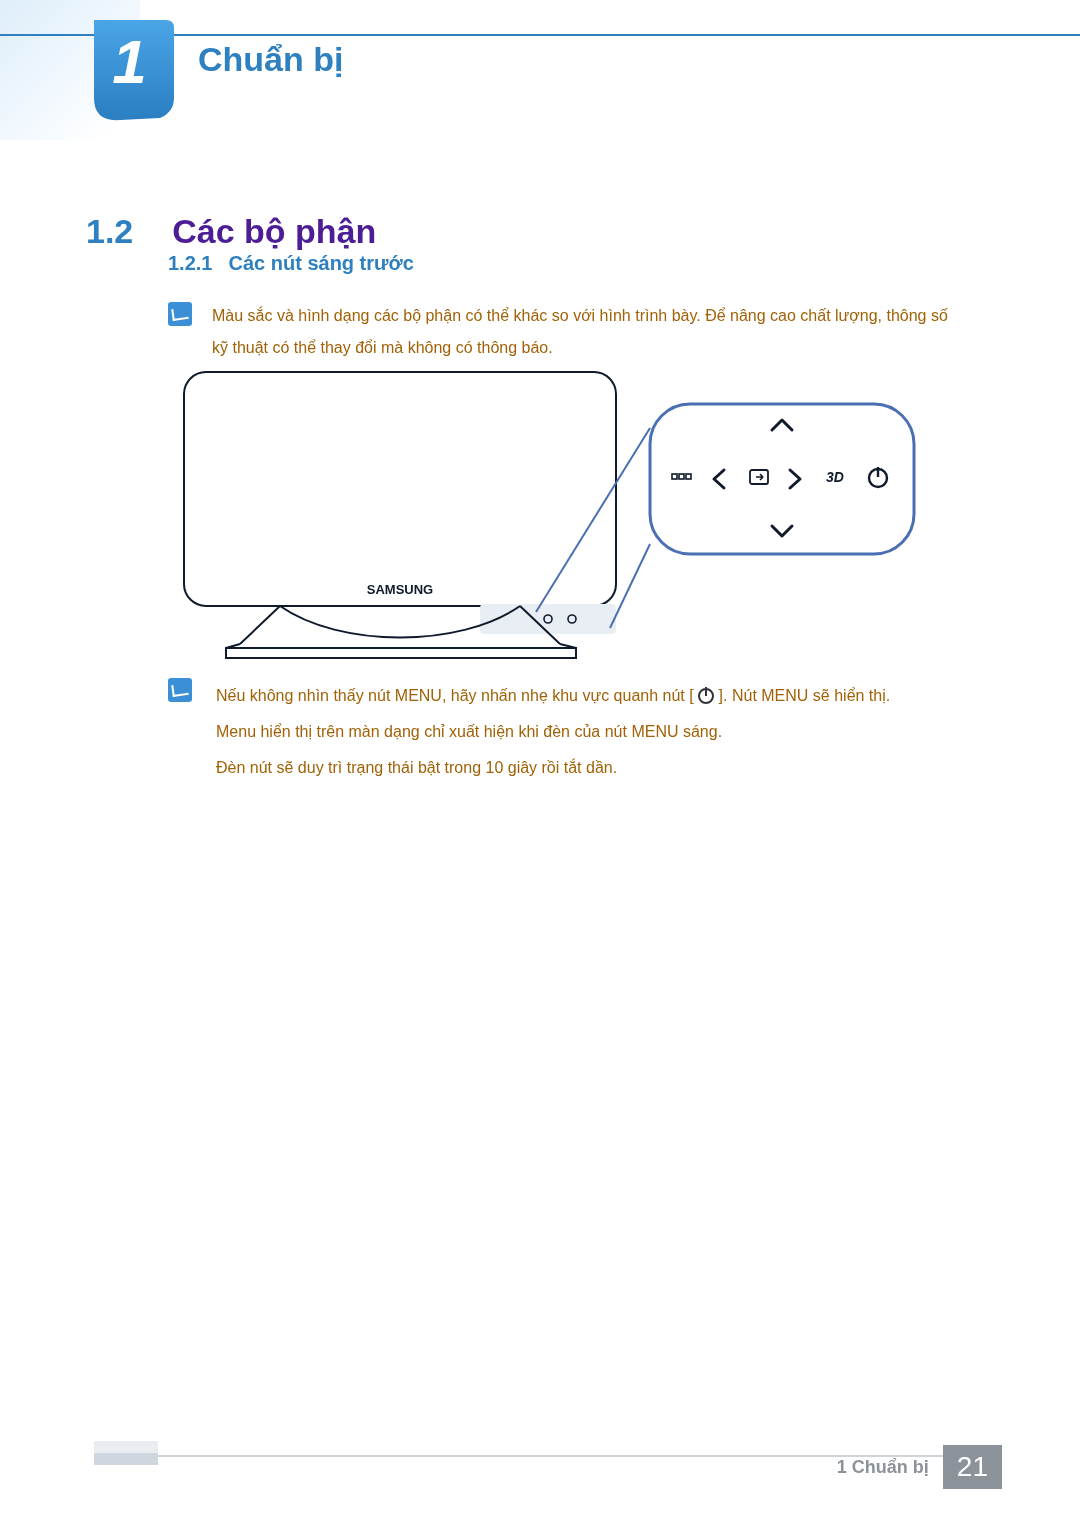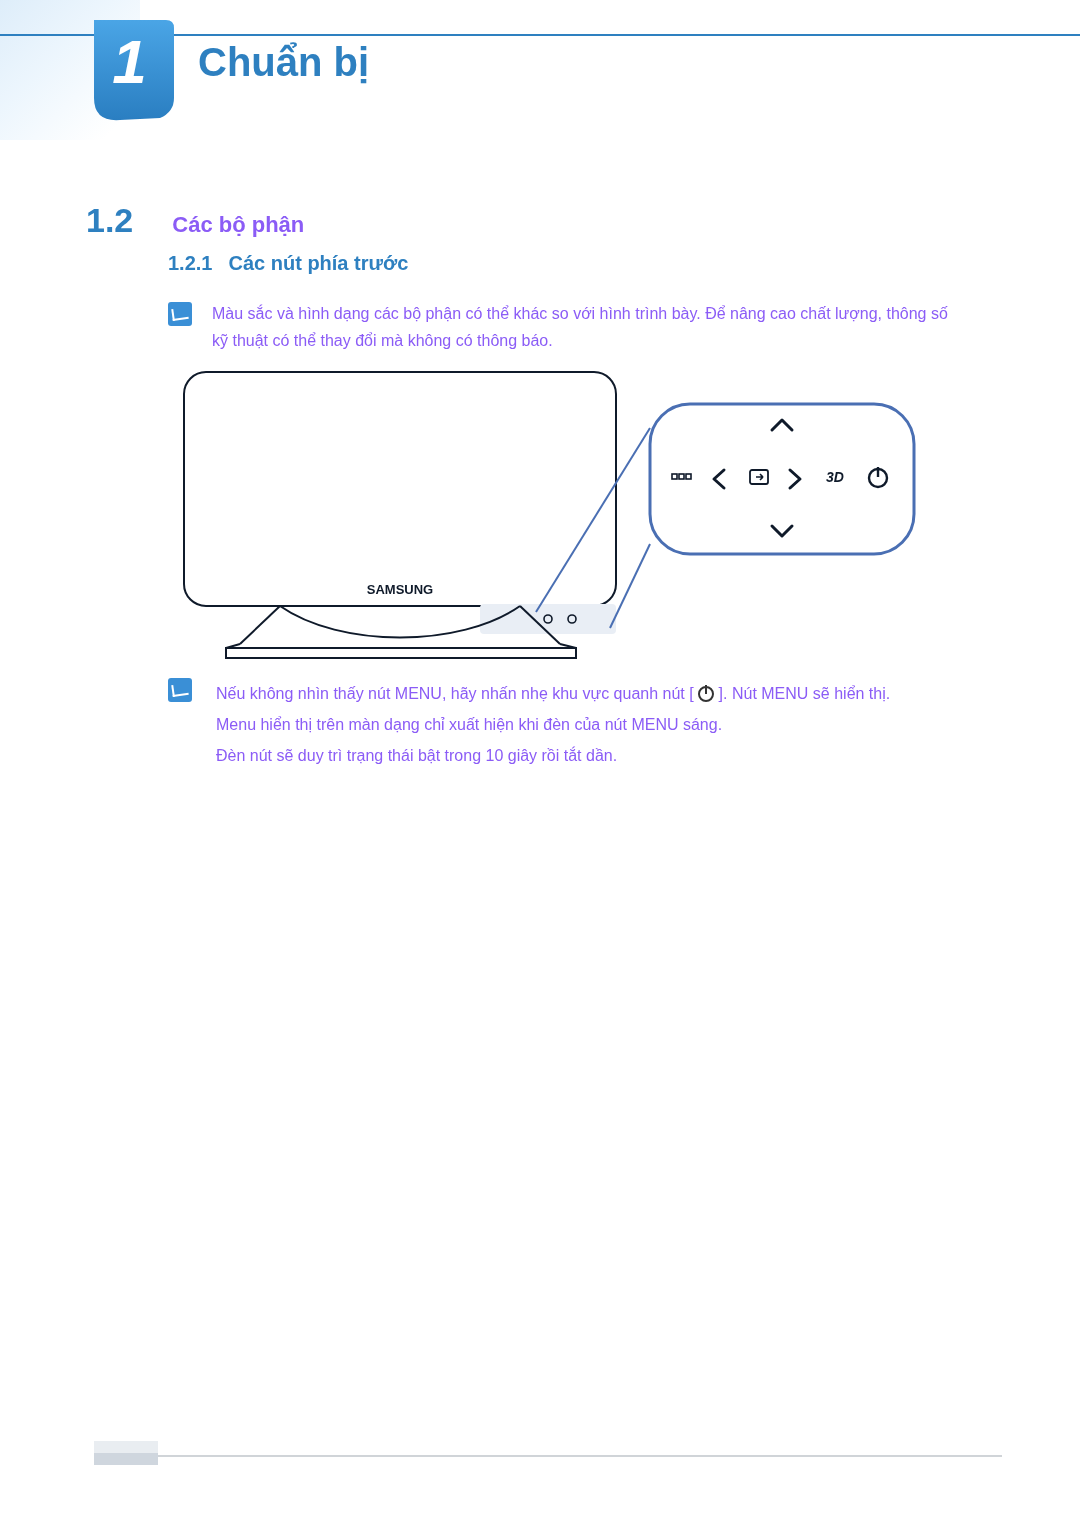--- a/index.html
+++ b/index.html
@@ -14,39 +14,39 @@
   .left-block .grad { position: absolute; left: -60px; top: -60px; width: 260px; height: 260px;
     background: linear-gradient(135deg, rgba(200,225,245,0.9) 0%, rgba(225,240,252,0.6) 45%, rgba(255,255,255,0) 70%);
     transform: rotate(0deg); }
 
   
   .chapter-badge { position: absolute; left: 86px; top: 20px; width: 88px; height: 102px; }
   .chapter-badge svg { width: 88px; height: 102px; }
   .chapter-num { position: absolute; left: 86px; top: 26px; width: 88px; text-align: center;
     font-size: 62px; font-weight: 700; color: #ffffff; font-style: italic; letter-spacing: 1px; }
 
-  .chapter-title { position: absolute; left: 198px; top: 40px; font-size: 40px; font-weight: 700; color: #2e80c0; }
+  .chapter-title { position: absolute; left: 198px; top: 40px; font-size: 34px; font-weight: 700; color: #2e80c0; }
 
   
   .section-row { position: absolute; left: 86px; top: 188px; display: flex; gap: 39px; align-items: baseline; }
   .section-num { font-size: 34px; font-weight: 700; color: #2e80c0; }
-  .section-title { font-size: 22px; font-weight: 700; color: #8b5cf6; margin-top: 24px; }
+  .section-title { font-size: 34px; font-weight: 700; color: #4c1d95; margin-top: 24px; }
 
   
   .subsection-row { position: absolute; left: 168px; top: 252px; display: flex; gap: 16px; align-items: baseline; }
   .subsection-num, .subsection-title { font-size: 20px; font-weight: 700; color: #2e80c0; }
 
   
   .note { position: absolute; left: 168px; right: 130px; display: flex; gap: 20px; }
   .note1 { top: 300px; }
   .note2 { top: 676px; }
   .note-icon { flex: 0 0 24px; height: 24px; background: #3a8fd6; border-radius: 3px; position: relative; margin-top: 2px; }
   .note-icon::after { content: ""; position: absolute; left: 4px; top: 6px; width: 14px; height: 10px;
     border-bottom: 2px solid #fff; border-left: 2px solid #fff; transform: rotate(-8deg); }
-  .note-body { font-size: 16px; line-height: 27px; color: #8b5cf6; }
+  .note-body { font-size: 16px; line-height: 32px; color: #a16207; }
   .note-body p { margin: 4px; }
 
   
   .device-wrap { position: absolute; left: 180px; top: 368px; width: 740px; height: 302px; }
   .device-wrap svg { width: 100%; height: 100%; }
 
   
   .footer-rule { position: absolute; left: 94px; right: 78px; bottom: 70px; height: 2px; background: #d0d4d8; }
   .footer-left { position: absolute; left: 94px; bottom: 60px; width: 64px; height: 26px; }
   .footer-left .g1 { position:absolute; left:0; top:0; width:64px; height:12px; background:#e9edf1; }
@@ -81,21 +81,21 @@
   <div class="chapter-num">1</div>
   <div class="chapter-title">Chuẩn bị</div>
 
   <div class="section-row">
     <span class="section-num">1.2</span>
     <span class="section-title">Các bộ phận</span>
   </div>
 
   <div class="subsection-row">
     <span class="subsection-num">1.2.1</span>
-    <span class="subsection-title">Các nút phía trước</span>
+    <span class="subsection-title">Các nút sáng trước</span>
   </div>
 
   <div class="note note1">
     <div class="note-icon"></div>
     <div class="note-body">Màu sắc và hình dạng các bộ phận có thể khác so với hình trình bày. Để nâng cao chất lượng, thông số kỹ thuật có thể thay đổi mà không có thông báo.</div>
   </div>
 
   <div class="device-wrap">
     <svg viewBox="0 0 740 302">
 
@@ -176,13 +176,17 @@
       <p>Menu hiển thị trên màn dạng chỉ xuất hiện khi đèn của nút MENU sáng.</p>
       <p>Đèn nút sẽ duy trì trạng thái bật trong 10 giây rồi tắt dần.</p>
     </div>
   </div>
 
   <div class="footer-rule"></div>
   <div class="footer-left">
     <div class="g1"></div>
       <div class="g2"></div>
   </div>
+  <div class="footer-right">
+    <span class="footer-chapter">1 Chuẩn bị</span>
+    <span class="page-box">21</span>
+  </div>
 </div>
 
 </body></html>

